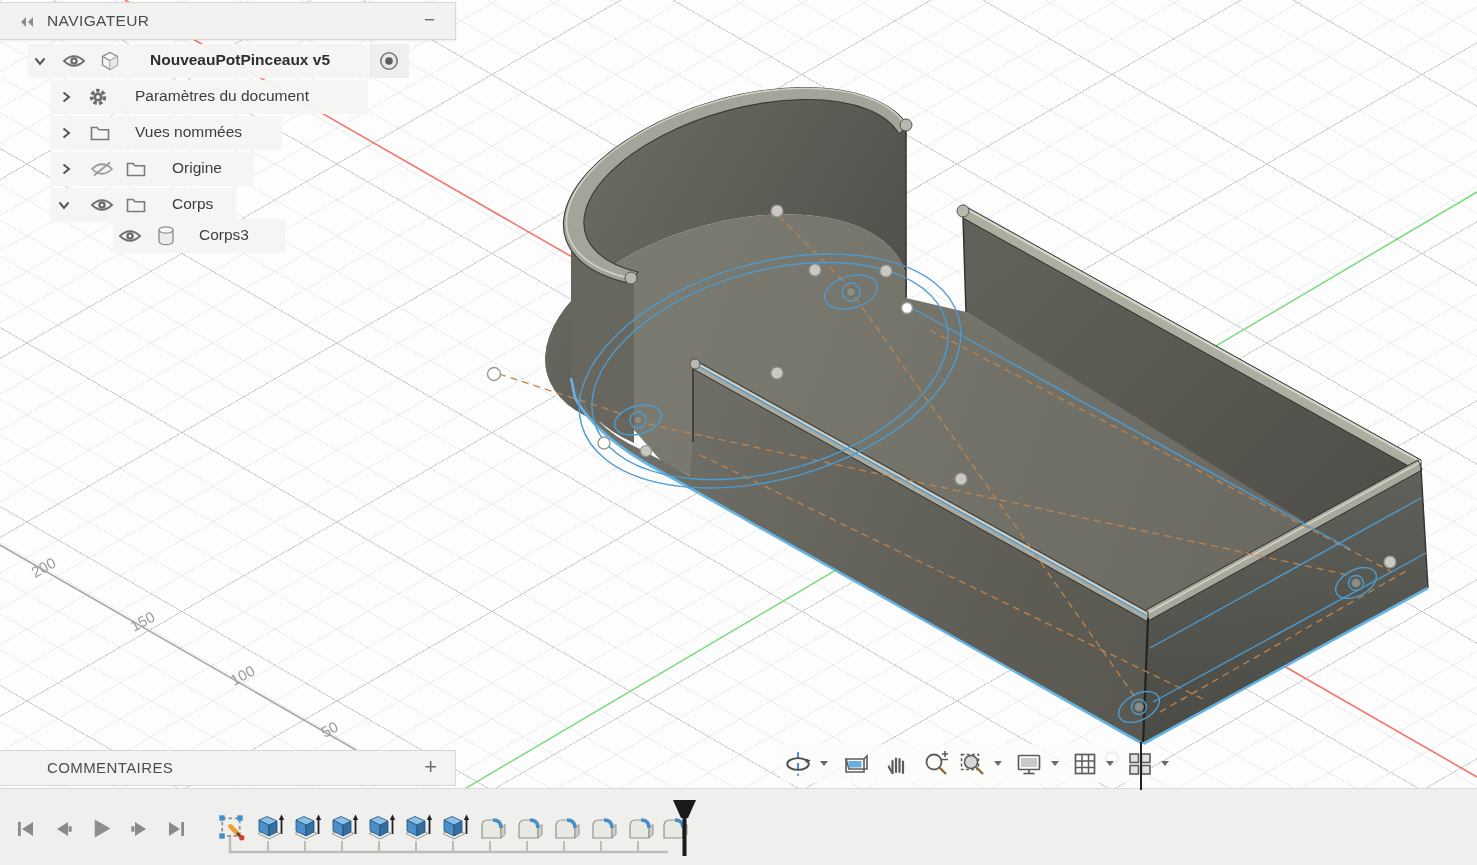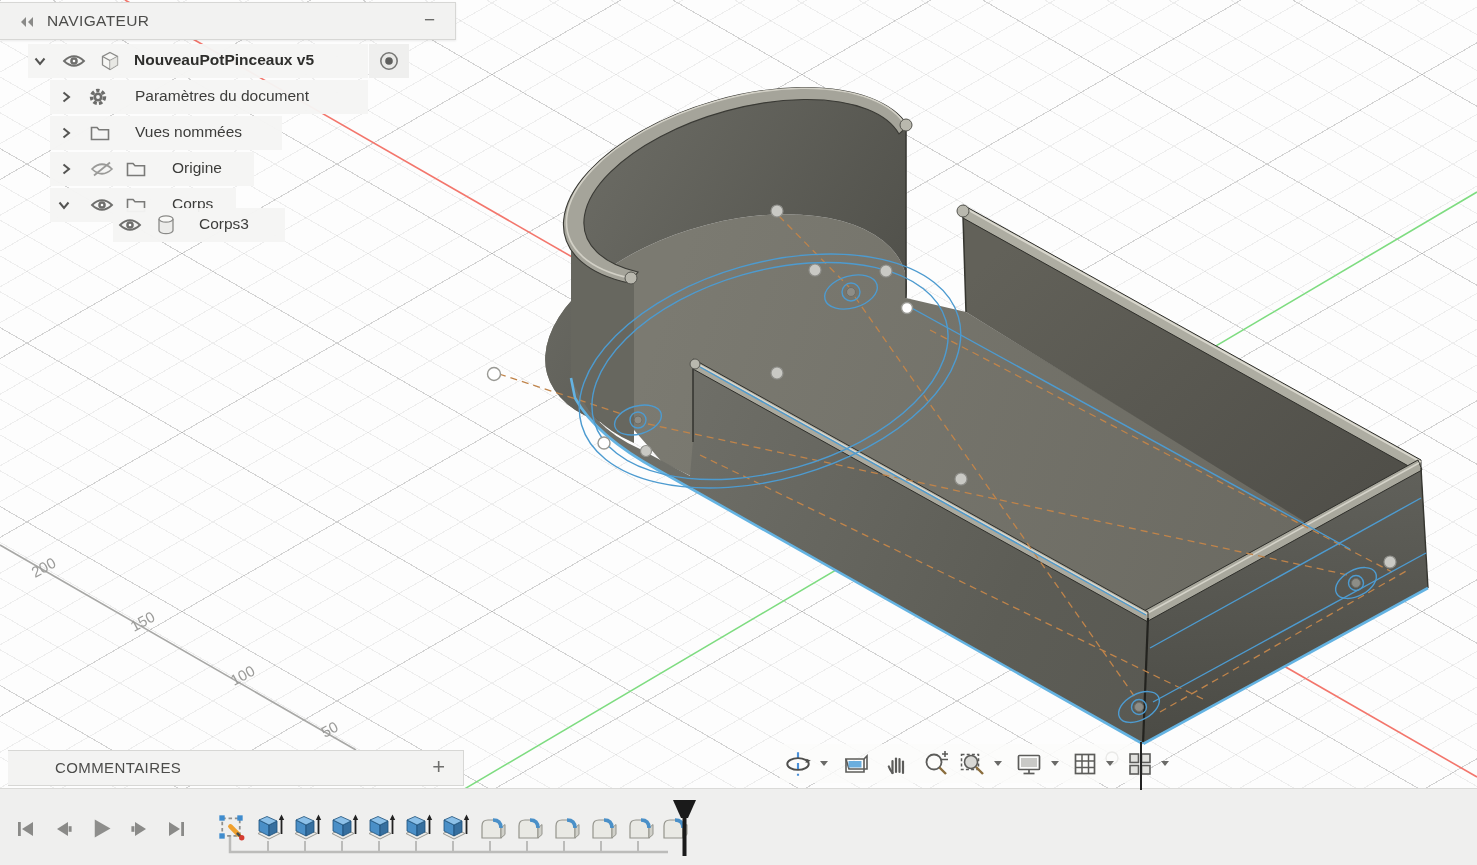--- a/index.html
+++ b/index.html
@@ -18,21 +18,21 @@
   .panel-header{position:absolute;left:0;top:2px;width:456px;height:38px;background:#f2f2f1;
     border:1px solid #d7d7d5;border-left:none;box-sizing:border-box;box-shadow:0 1px 2px rgba(0,0,0,.08);}
   .panel-header .title{position:absolute;left:47px;top:9px;font-size:15.5px;color:#4c4c4a;letter-spacing:.4px;}
   .hbtn{position:absolute;cursor:default;color:#6b6b69;}
   .trow{position:absolute;height:34px;}
   .trowbg{position:absolute;top:0;height:34px;background:rgba(245,245,244,.96);}
   .tlabel{position:absolute;top:7px;font-size:15.5px;color:#3d3d3b;white-space:nowrap;}
   .ticon{position:absolute;}
   
   #comments{position:absolute;left:0;top:750px;width:456px;height:36px;background:#f3f3f2;
-    border:1px solid #d7d7d5;border-left:none;box-sizing:border-box;margin-left:8px;}
+    border:1px solid #d7d7d5;border-left:none;box-sizing:border-box;}
   #comments .title{position:absolute;left:47px;top:8px;font-size:15px;color:#4c4c4a;letter-spacing:.4px;}
   #comments .add{position:absolute;right:18px;top:3px;font-size:22px;color:#6f6f6d;}
   #bottombar{position:absolute;left:0;top:788px;width:1477px;height:77px;background:#efefee;
     border-top:1px solid #dadad8;box-sizing:border-box;}
   
   #navtools{position:absolute;left:780px;top:744px;width:364px;height:39px;
     background:rgba(251,251,250,.82);display:flex;align-items:center;}
   .tool{position:relative;margin:0 3px;display:flex;align-items:center;}
   
   #corner-edge{position:absolute;left:1140px;top:742px;width:2px;height:48px;background:#222;z-index:5;}
@@ -327,21 +327,21 @@
     <span class="trowbg" style="left:369px;width:40px;background:#efefee"></span>
     <svg class="ticon" style="left:32px;top:9px" width="16" height="16">
         <use href="#sym-chev-d"></use>
       </svg>
     <svg class="ticon" style="left:62px;top:9px" width="24" height="16">
         <use href="#sym-eye"></use>
       </svg>
     <svg class="ticon" style="left:100px;top:7px" width="20" height="20">
         <use href="#sym-cube"></use>
       </svg>
-    <span class="tlabel" style="left:134px;font-weight:bold;color:#2e2e2c">NouveauPotPinceaux v5</span>
+    <span class="tlabel" style="left:150px;font-weight:bold;color:#2e2e2c">NouveauPotPinceaux v5</span>
     <svg class="ticon" style="left:378px;top:6px" width="22" height="22">
         <use href="#sym-radio"></use>
       </svg>
   </div>
 
   <div class="trow" style="left:0;top:116px;width:456px">
     <span class="trowbg" style="left:50px;width:232px"></span>
     <svg class="ticon" style="left:58px;top:9px" width="16" height="16">
         <use href="#sym-chev-r"></use>
       </svg>
@@ -383,21 +383,21 @@
       </svg>
     <svg class="ticon" style="left:90px;top:9px" width="24" height="16">
         <use href="#sym-eye"></use>
       </svg>
     <svg class="ticon" style="left:126px;top:9px" width="20" height="16">
         <use href="#sym-folder"></use>
       </svg>
     <span class="tlabel" style="left:172px">Corps</span>
   </div>
 
-  <div class="trow" style="left:0;top:208px;width:456px">
+  <div class="trow" style="left:0;top:219px;width:456px">
     <span class="trowbg" style="left:113px;width:172px"></span>
     <svg class="ticon" style="left:118px;top:9px" width="24" height="16">
         <use href="#sym-eye"></use>
       </svg>
     <svg class="ticon" style="left:157px;top:7px" width="18" height="20">
         <use href="#sym-cylinder"></use>
       </svg>
     <span class="tlabel" style="left:199px">Corps3</span>
   </div>
 

